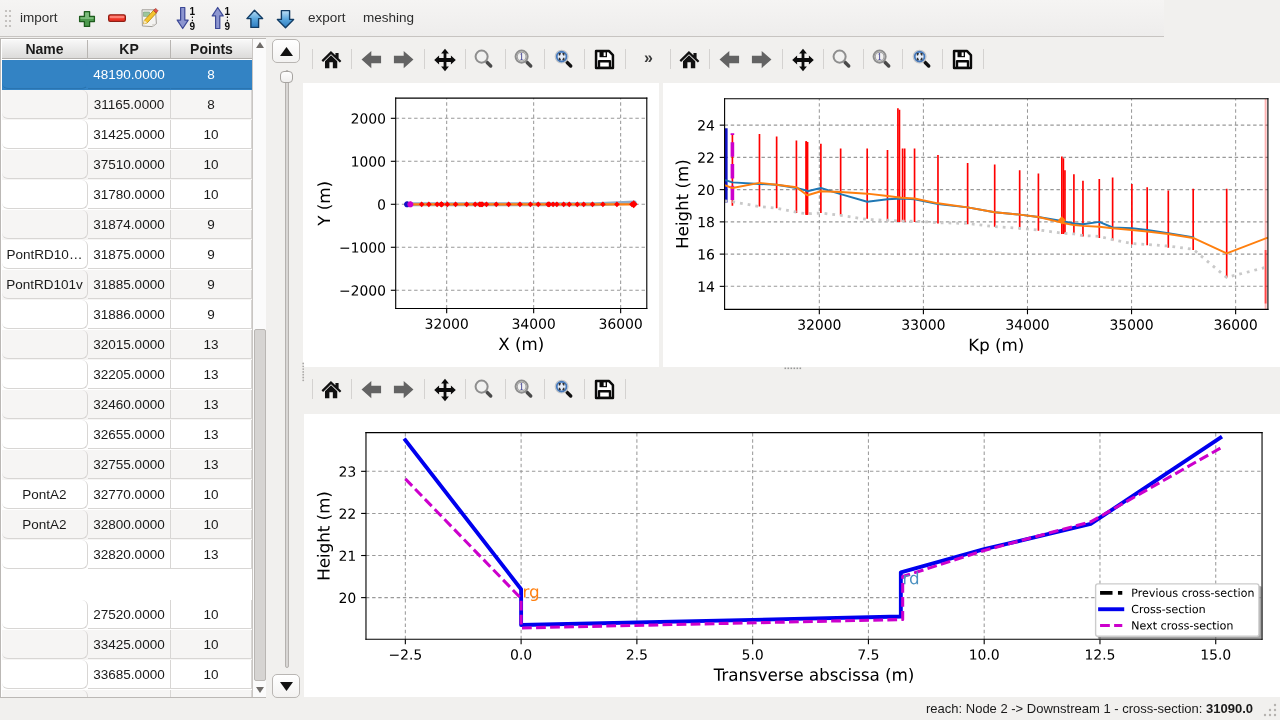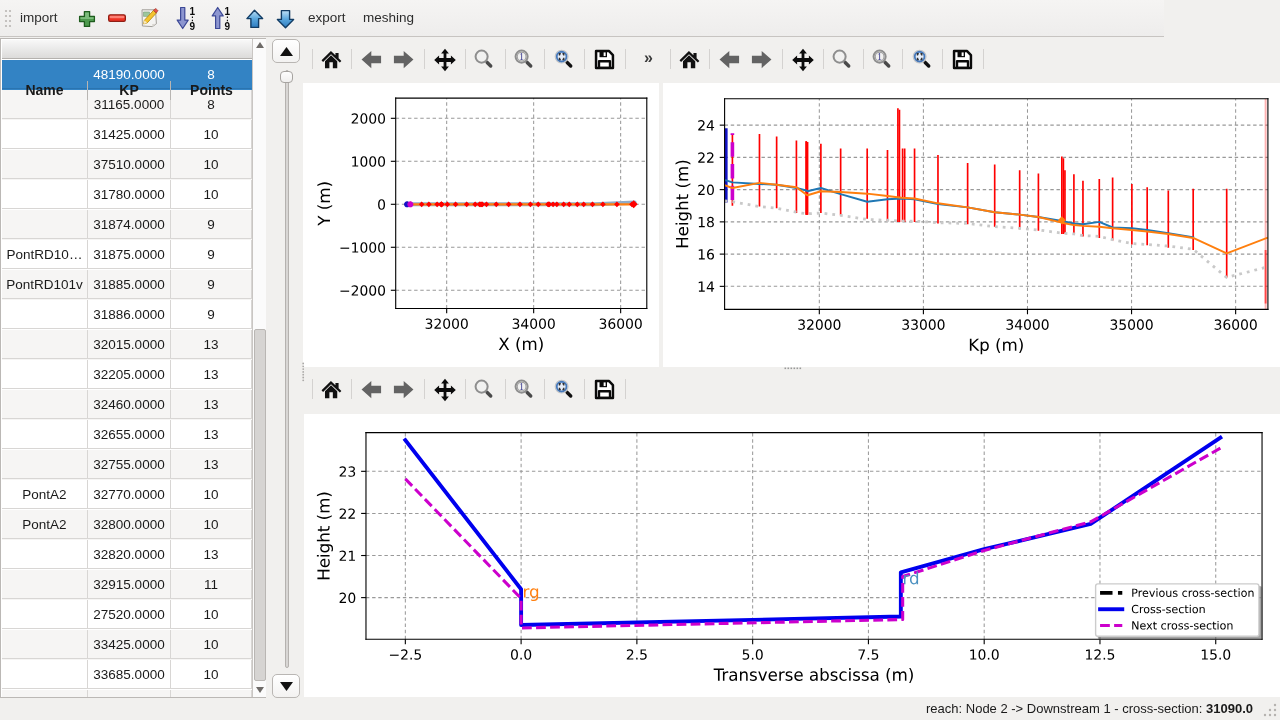--- a/index.html
+++ b/index.html
@@ -3,26 +3,26 @@
 * { margin:0; padding:0; box-sizing:border-box; }
 html,body { width:1280px; height:720px; overflow:hidden; font-family:"Liberation Sans", sans-serif; background:#f1f0ee; }
 #root { position:relative; width:1280px; height:720px; }
 
 #tb { position:absolute; left:0; top:0; width:1164px; height:37px; background:linear-gradient(#f5f4f3,#eeedec); border-bottom:1px solid #c7c4c1; }
 #tb .lbl { position:absolute; top:10px; font-size:13.5px; color:#2d2d2d; }
 #tb .ticon { position:absolute; top:8px; }
 
 #tblwrap { position:absolute; left:0; top:38px; width:266px; height:660px; background:#fff; border:1px solid #bbb8b5; border-right:none; overflow:hidden; }
 #thead { position:absolute; left:1px; top:1px; width:250px; height:19px; background:linear-gradient(#f8f8f8,#dcdbda); border-bottom:1px solid #b4b1ae; }
-#thead .hc { position:absolute; top:0; height:19px; line-height:19px; font-weight:bold; font-size:14px; color:#1a1a1a; text-align:center; border-right:1px solid #b8b5b2;margin-top:41px; }
+#thead .hc { position:absolute; top:0; height:19px; line-height:19px; font-weight:bold; font-size:14px; color:#1a1a1a; text-align:center; border-right:1px solid #b8b5b2; }
 .row { position:absolute; left:1px; width:250px; height:30px; background:#fff; }
 .row.alt { background:#f6f5f4;padding-left:46px; }
 .row.sel { background:#3383c4; }
 .row .c1,.row .c2,.row .c3 { position:absolute; top:0; height:29px; line-height:29px; font-size:13.5px; color:#1a1a1a; text-align:center; border-right:1px solid #d8d6d4; border-bottom:1px solid #d8d6d4; overflow:hidden; }
-.row .c1 { left:0; width:86px; }
+.row .c1 { left:0; width:86px;border-radius:6px; }
 .row .c2 { left:86px; width:83px; }
 .row .c3 { left:169px; width:81px; }
 .row.sel .c1,.row.sel .c2,.row.sel .c3 { color:#fff; border-right-color:#3383c4; border-bottom-color:#2a74b0; }
 
 #tsb { position:absolute; left:252px; top:39px; width:14px; height:658px; background:#fbfbfb; border-left:1px solid #c9c6c3; }
 #tsb .thumb { position:absolute; left:1px; top:290px; width:12px; height:352px; background:#d6d4d2; border:1px solid #b9b6b3; border-radius:2px; }
 .sbarrow { position:absolute; left:3px; }
 
 #slcol { position:absolute; left:266px; top:38px; width:38px; height:660px; background:#f1f0ee; }
 .sqbtn { position:absolute; left:6px; width:28px; height:24px; background:linear-gradient(#ffffff,#f3f2f1); border:1px solid #b9b6b3; border-radius:5px; text-align:center; }
@@ -184,25 +184,20 @@
       </div>
 <div class="row alt" style="top:471px">
         <div class="c1">PontA2</div>
         <div class="c2">32800.0000</div>
         <div class="c3">10</div>
       </div>
 <div class="row " style="top:501px">
         <div class="c1"></div>
         <div class="c2">32820.0000</div>
         <div class="c3">13</div>
-      </div>
-<div class="row alt" style="top:531px">
-        <div class="c1"></div>
-        <div class="c2">32915.0000</div>
-        <div class="c3">11</div>
       </div>
 <div class="row " style="top:561px">
         <div class="c1"></div>
         <div class="c2">27520.0000</div>
         <div class="c3">10</div>
       </div>
 <div class="row alt" style="top:591px">
         <div class="c1"></div>
         <div class="c2">33425.0000</div>
         <div class="c3">10</div>

